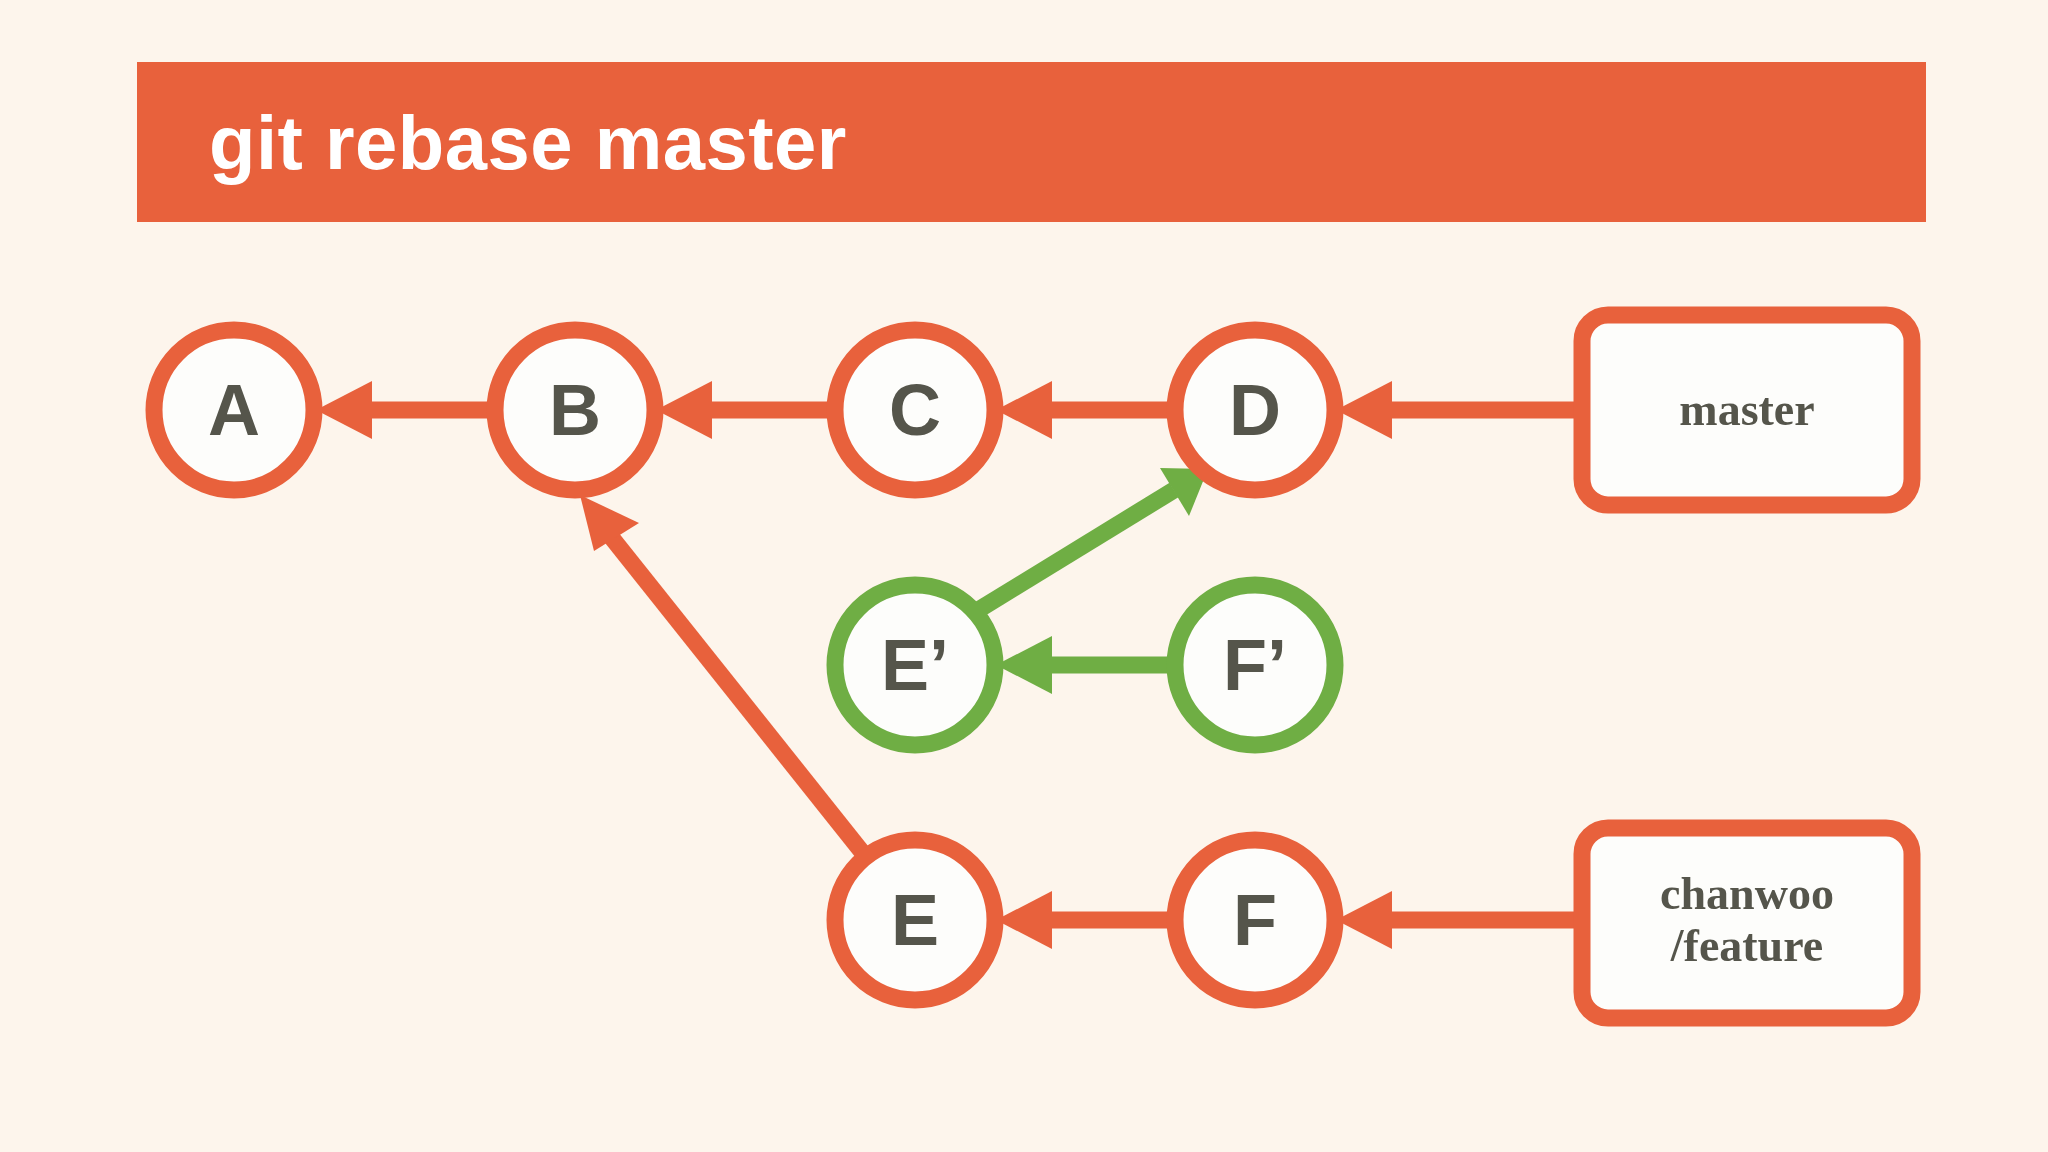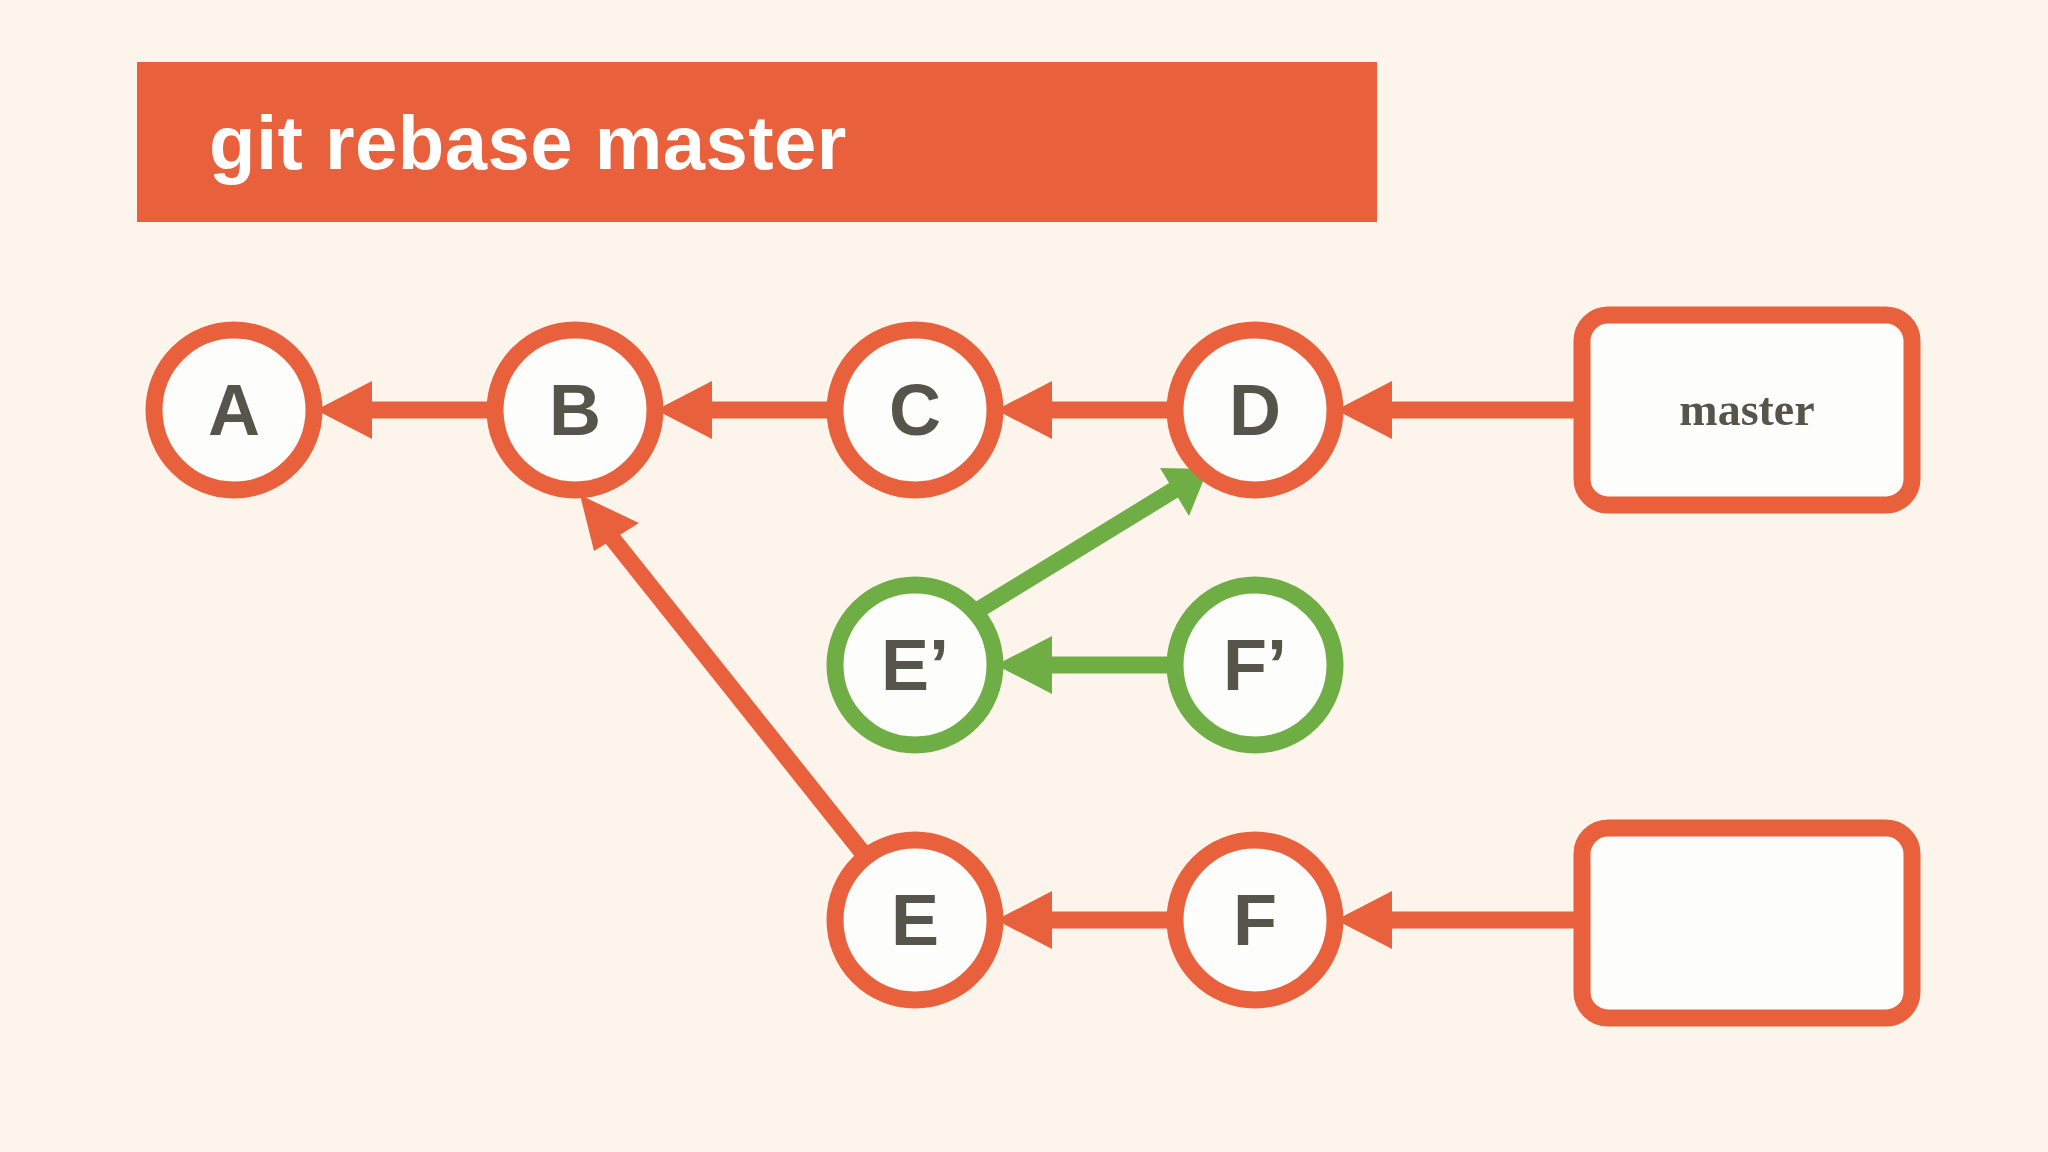--- a/index.html
+++ b/index.html
@@ -19,21 +19,21 @@
     position: absolute;
     inset: 0;
     background: #FDF5EC;
   }
 
   
   .title-bar {
     position: absolute;
     left: 137px;
     top: 62px;
-    width: 1240px;
+    width: 1789px;
     height: 160px;
     background: #E8613C;
     display: flex;
     align-items: center;
   }
   .title-text {
     color: #FFFFFF;
     font-size: 76px;
     font-weight: bold;
     letter-spacing: 0.5px;
@@ -161,14 +161,18 @@
   <div class="node-label commit" style="left:1255px; top:410px;">D</div>
 
   <div class="node-label commit" style="left:915px;  top:665px;">E’</div>
   <div class="node-label commit" style="left:1255px; top:665px;">F’</div>
 
   <div class="node-label commit" style="left:915px;  top:920px;">E</div>
   <div class="node-label commit" style="left:1255px; top:920px;">F</div>
 
   <div class="ref-label single" style="left:1747px; top:410px;">master</div>
 
+  <div class="ref-label multi" style="left:1747px; top:920px;">
+    <div>chanwoo</div>
+    <div>/feature</div>
+  </div>
 
 </div>
 
 </body></html>

